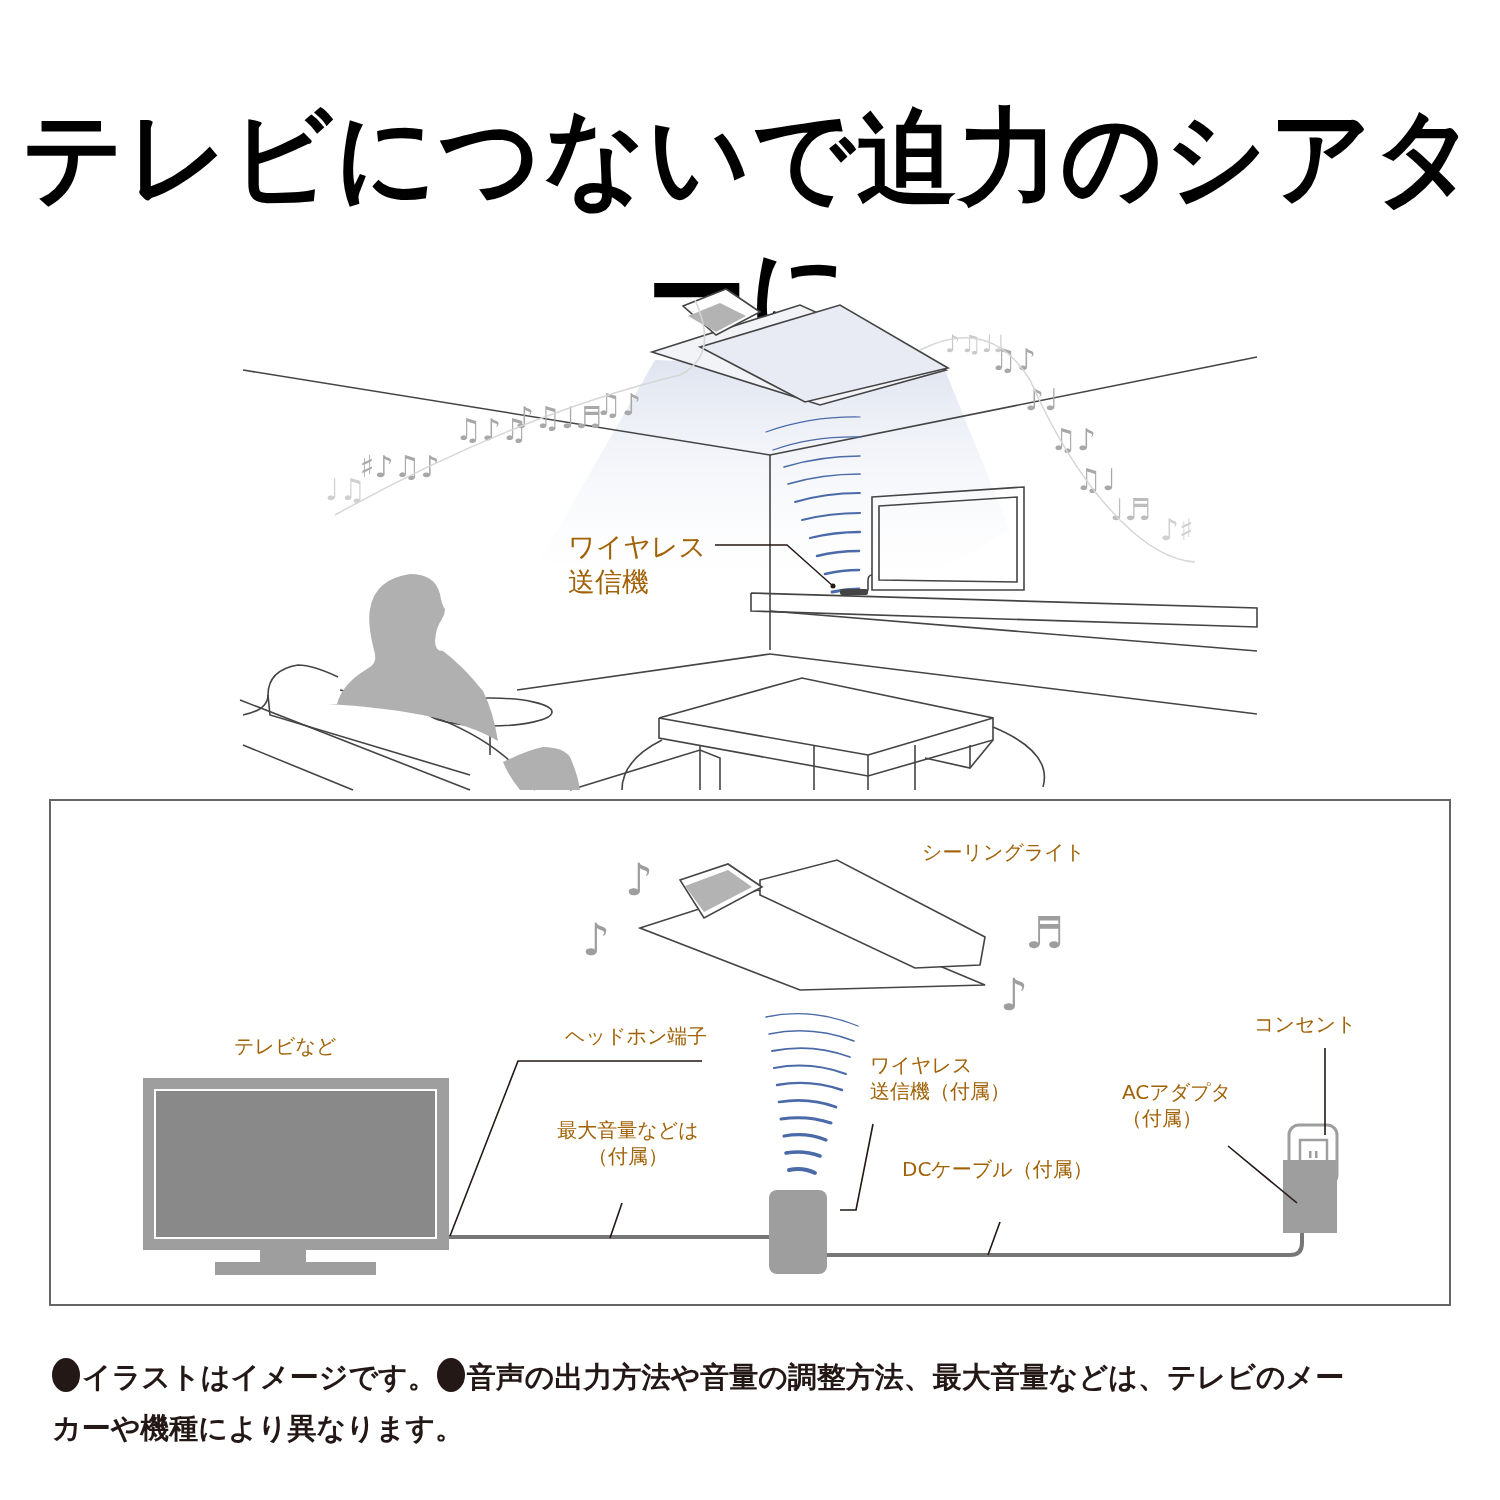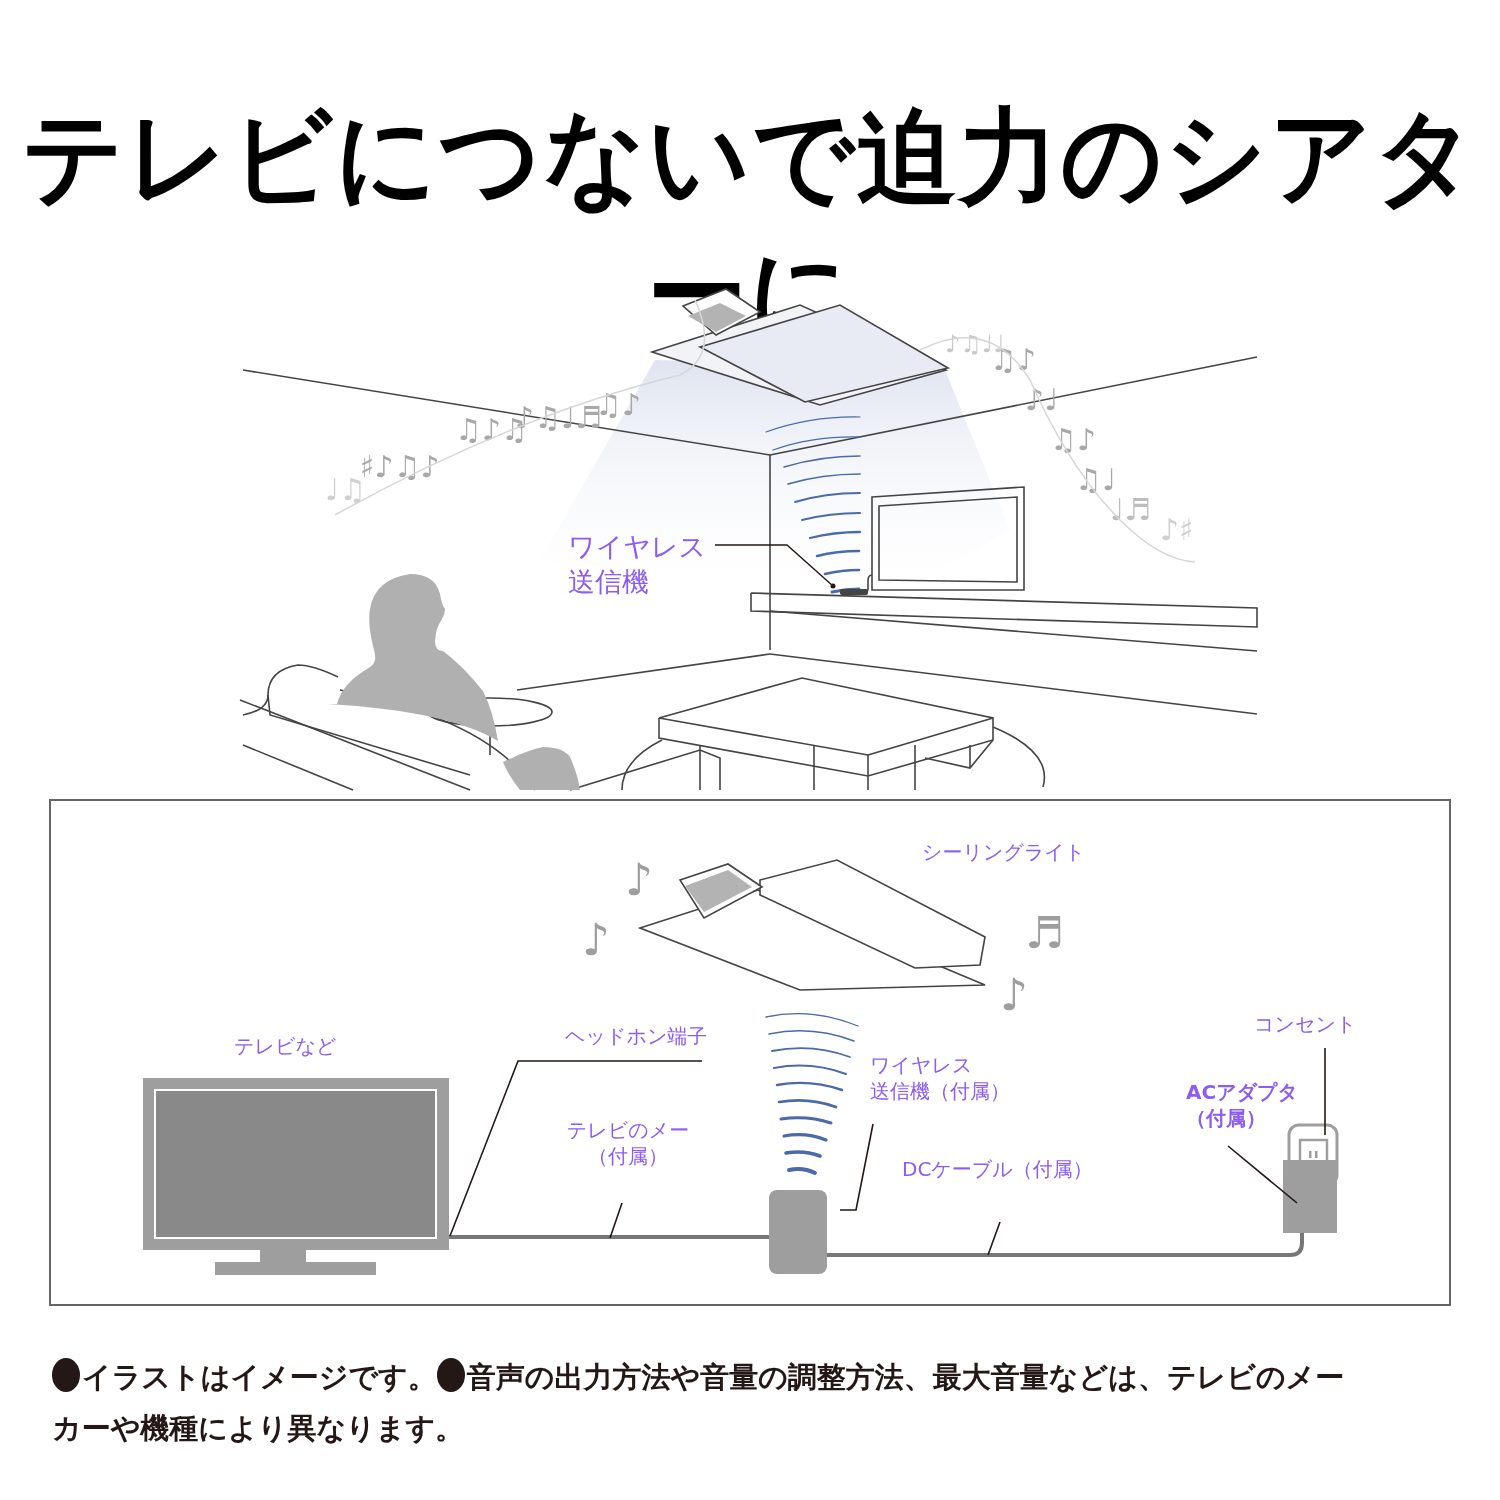--- a/index.html
+++ b/index.html
@@ -4,21 +4,21 @@
 <style>
   * { margin: 0; padding: 0; box-sizing: border-box; }
   html, body { width: 1500px; height: 1500px; background: #ffffff; overflow: hidden; }
   body { position: relative; font-family: "DejaVu Sans", "Liberation Sans", sans-serif; color: #231815; }
   .headline {
     position: absolute; left: 0; top: 96px; width: 1500px; text-align: center;
     font-size: 100px; font-weight: bold; letter-spacing: 2px; line-height: 130px; color: #000;
     transform: scaleY(1.05);
   }
   .scene { position: absolute; left: 0; top: 0; width: 1500px; height: 1500px; }
-  .label { position: absolute; color: #8b5cf6; line-height: 1.28; white-space: nowrap; }
+  .label { position: absolute; color: #a16207; line-height: 1.28; white-space: nowrap; }
   .lbl-scene { font-size: 27px; }
   .lbl-diag { font-size: 20px; }
   .diagram-box {
     position: absolute; left: 49px; top: 799px; width: 1402px; height: 507px;
     border: 2px solid #666; background: transparent;
   }
   .note {
     position: absolute; left: 52px; top: 1352px; width: 1420px;
     font-size: 29px; line-height: 51px; color: #231815; font-weight: bold;
   }
@@ -190,29 +190,29 @@
     <line x1="1000" y1="1222" x2="988" y2="1255"></line>
     <line x1="1228" y1="1146" x2="1297" y2="1203"></line>
     <line x1="1325" y1="1048" x2="1325" y2="1135"></line>
   </g>
 </svg>
 
 <div class="label lbl-diag" style="left:922px; top:840px;">シーリングライト</div>
 <div class="label lbl-diag" style="left:234px; top:1034px;">テレビなど</div>
 <div class="label lbl-diag" style="left:517px; top:1024px;margin-left:48px;">ヘッドホン端子</div>
 <div class="label lbl-diag center" style="left:528px; top:1118px; width:200px;">
-  <div>テレビのメー</div>
+  <div>最大音量などは</div>
   <div>（付属）</div>
 </div>
 <div class="label lbl-diag" style="left:870px; top:1053px;">
   <div>ワイヤレス</div>
   <div>送信機（付属）</div>
 </div>
 <div class="label lbl-diag" style="left:902px; top:1157px;">DCケーブル（付属）</div>
-<div class="label lbl-diag" style="left:1186px; top:1080px;font-weight:bold;">
+<div class="label lbl-diag" style="left:1122px; top:1080px;">
   <div>ACアダプタ</div>
   <div>（付属）</div>
 </div>
 <div class="label lbl-diag" style="left:1254px; top:1012px;">コンセント</div>
 
 <div class="note">
   <div>
     <span class="bullet"></span><span>イラストはイメージです。</span><span class="bullet"></span><span>音声の出力方法や音量の調整方法、最大音量などは、テレビのメー</span>
   </div>
   <div>カーや機種により異なります。</div>

